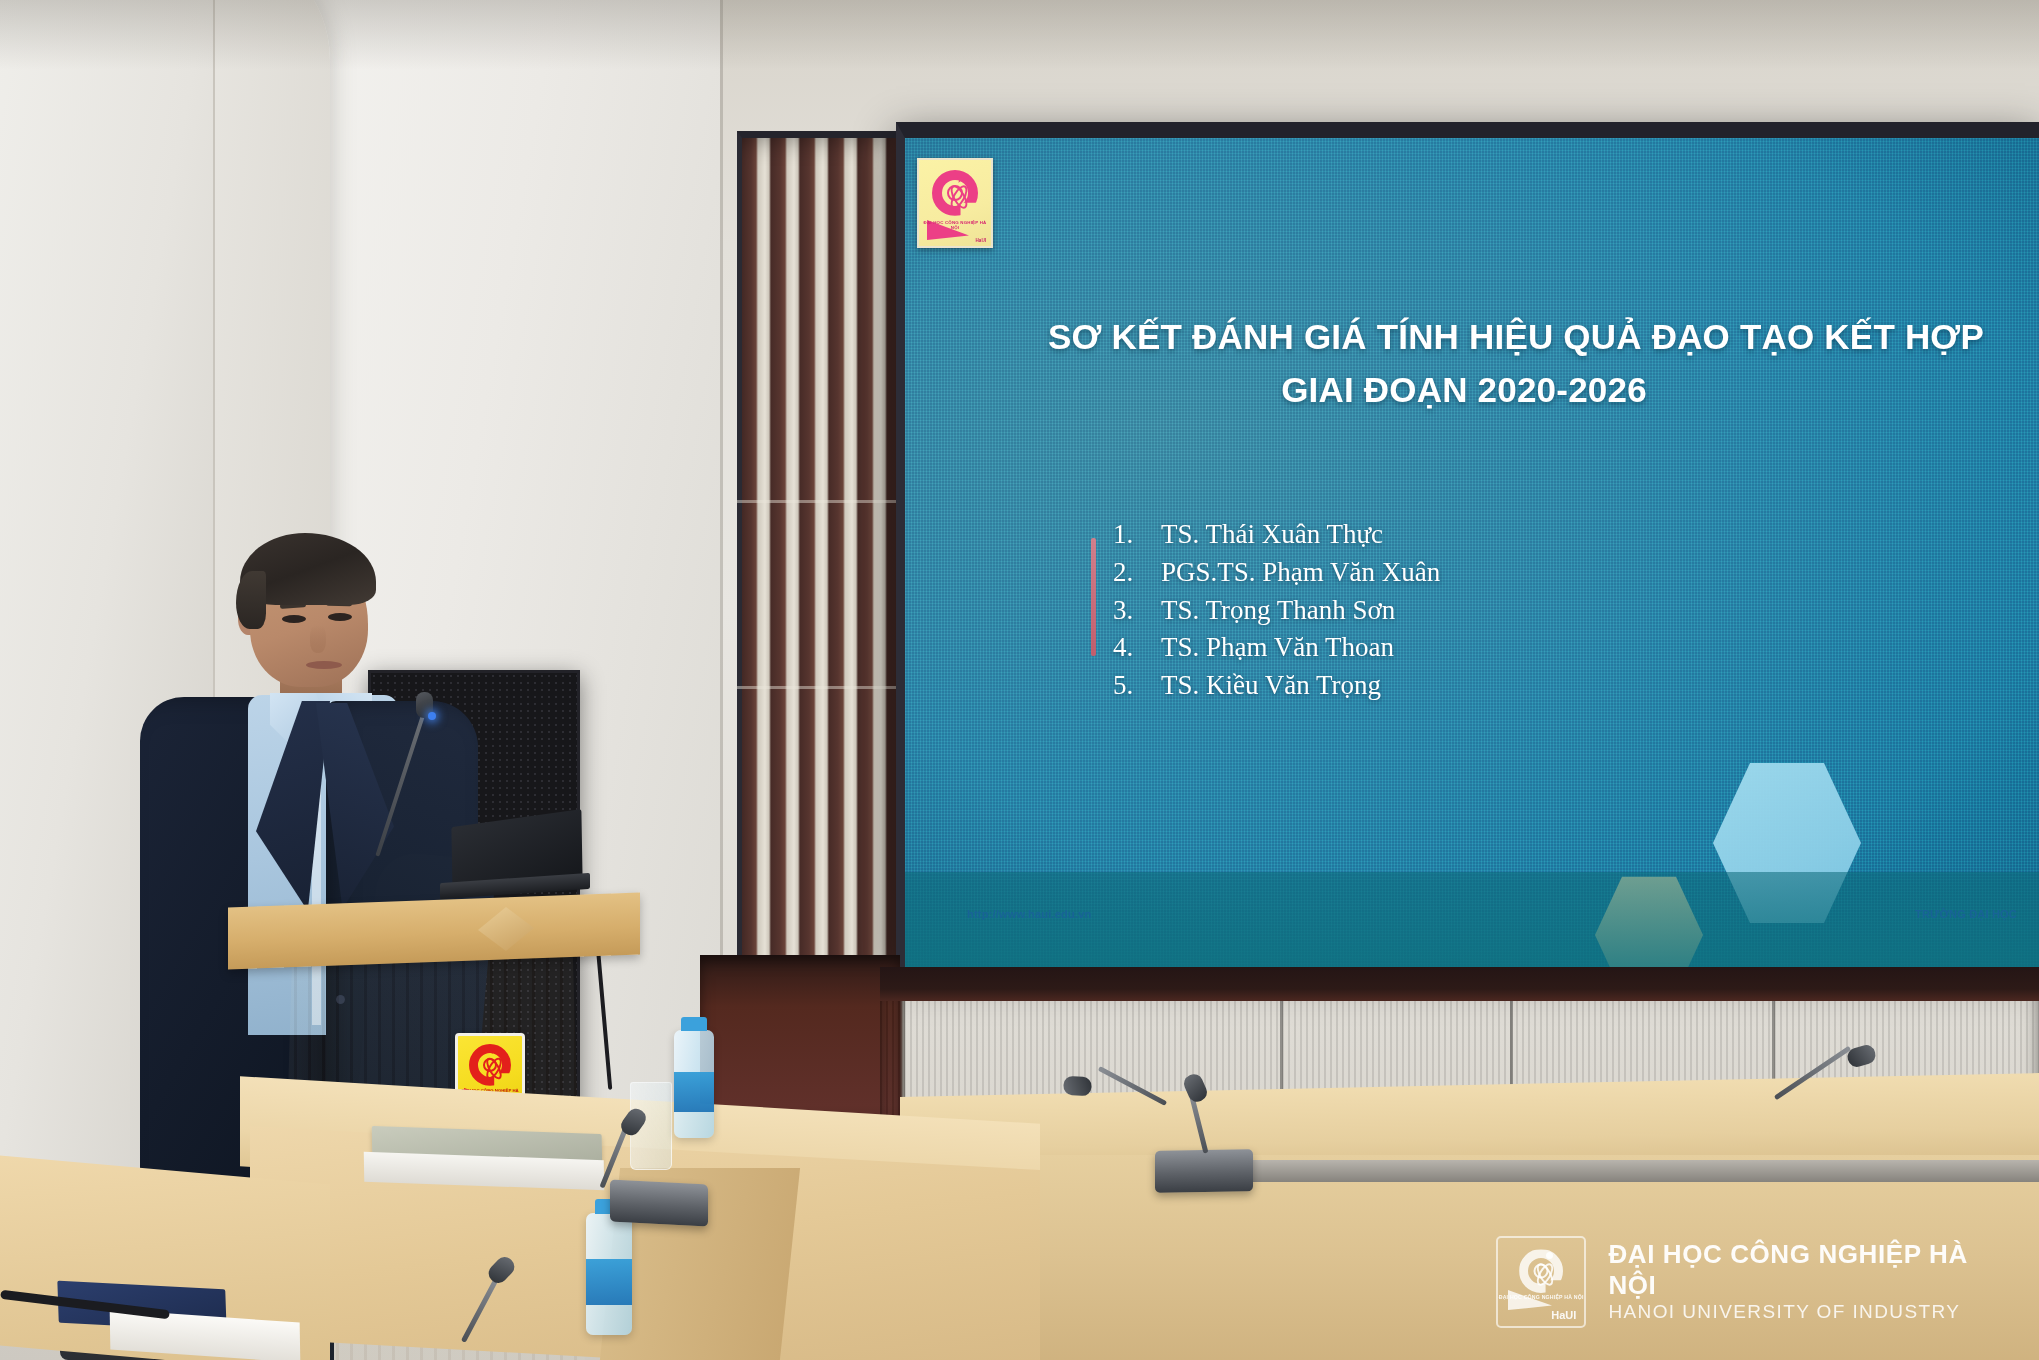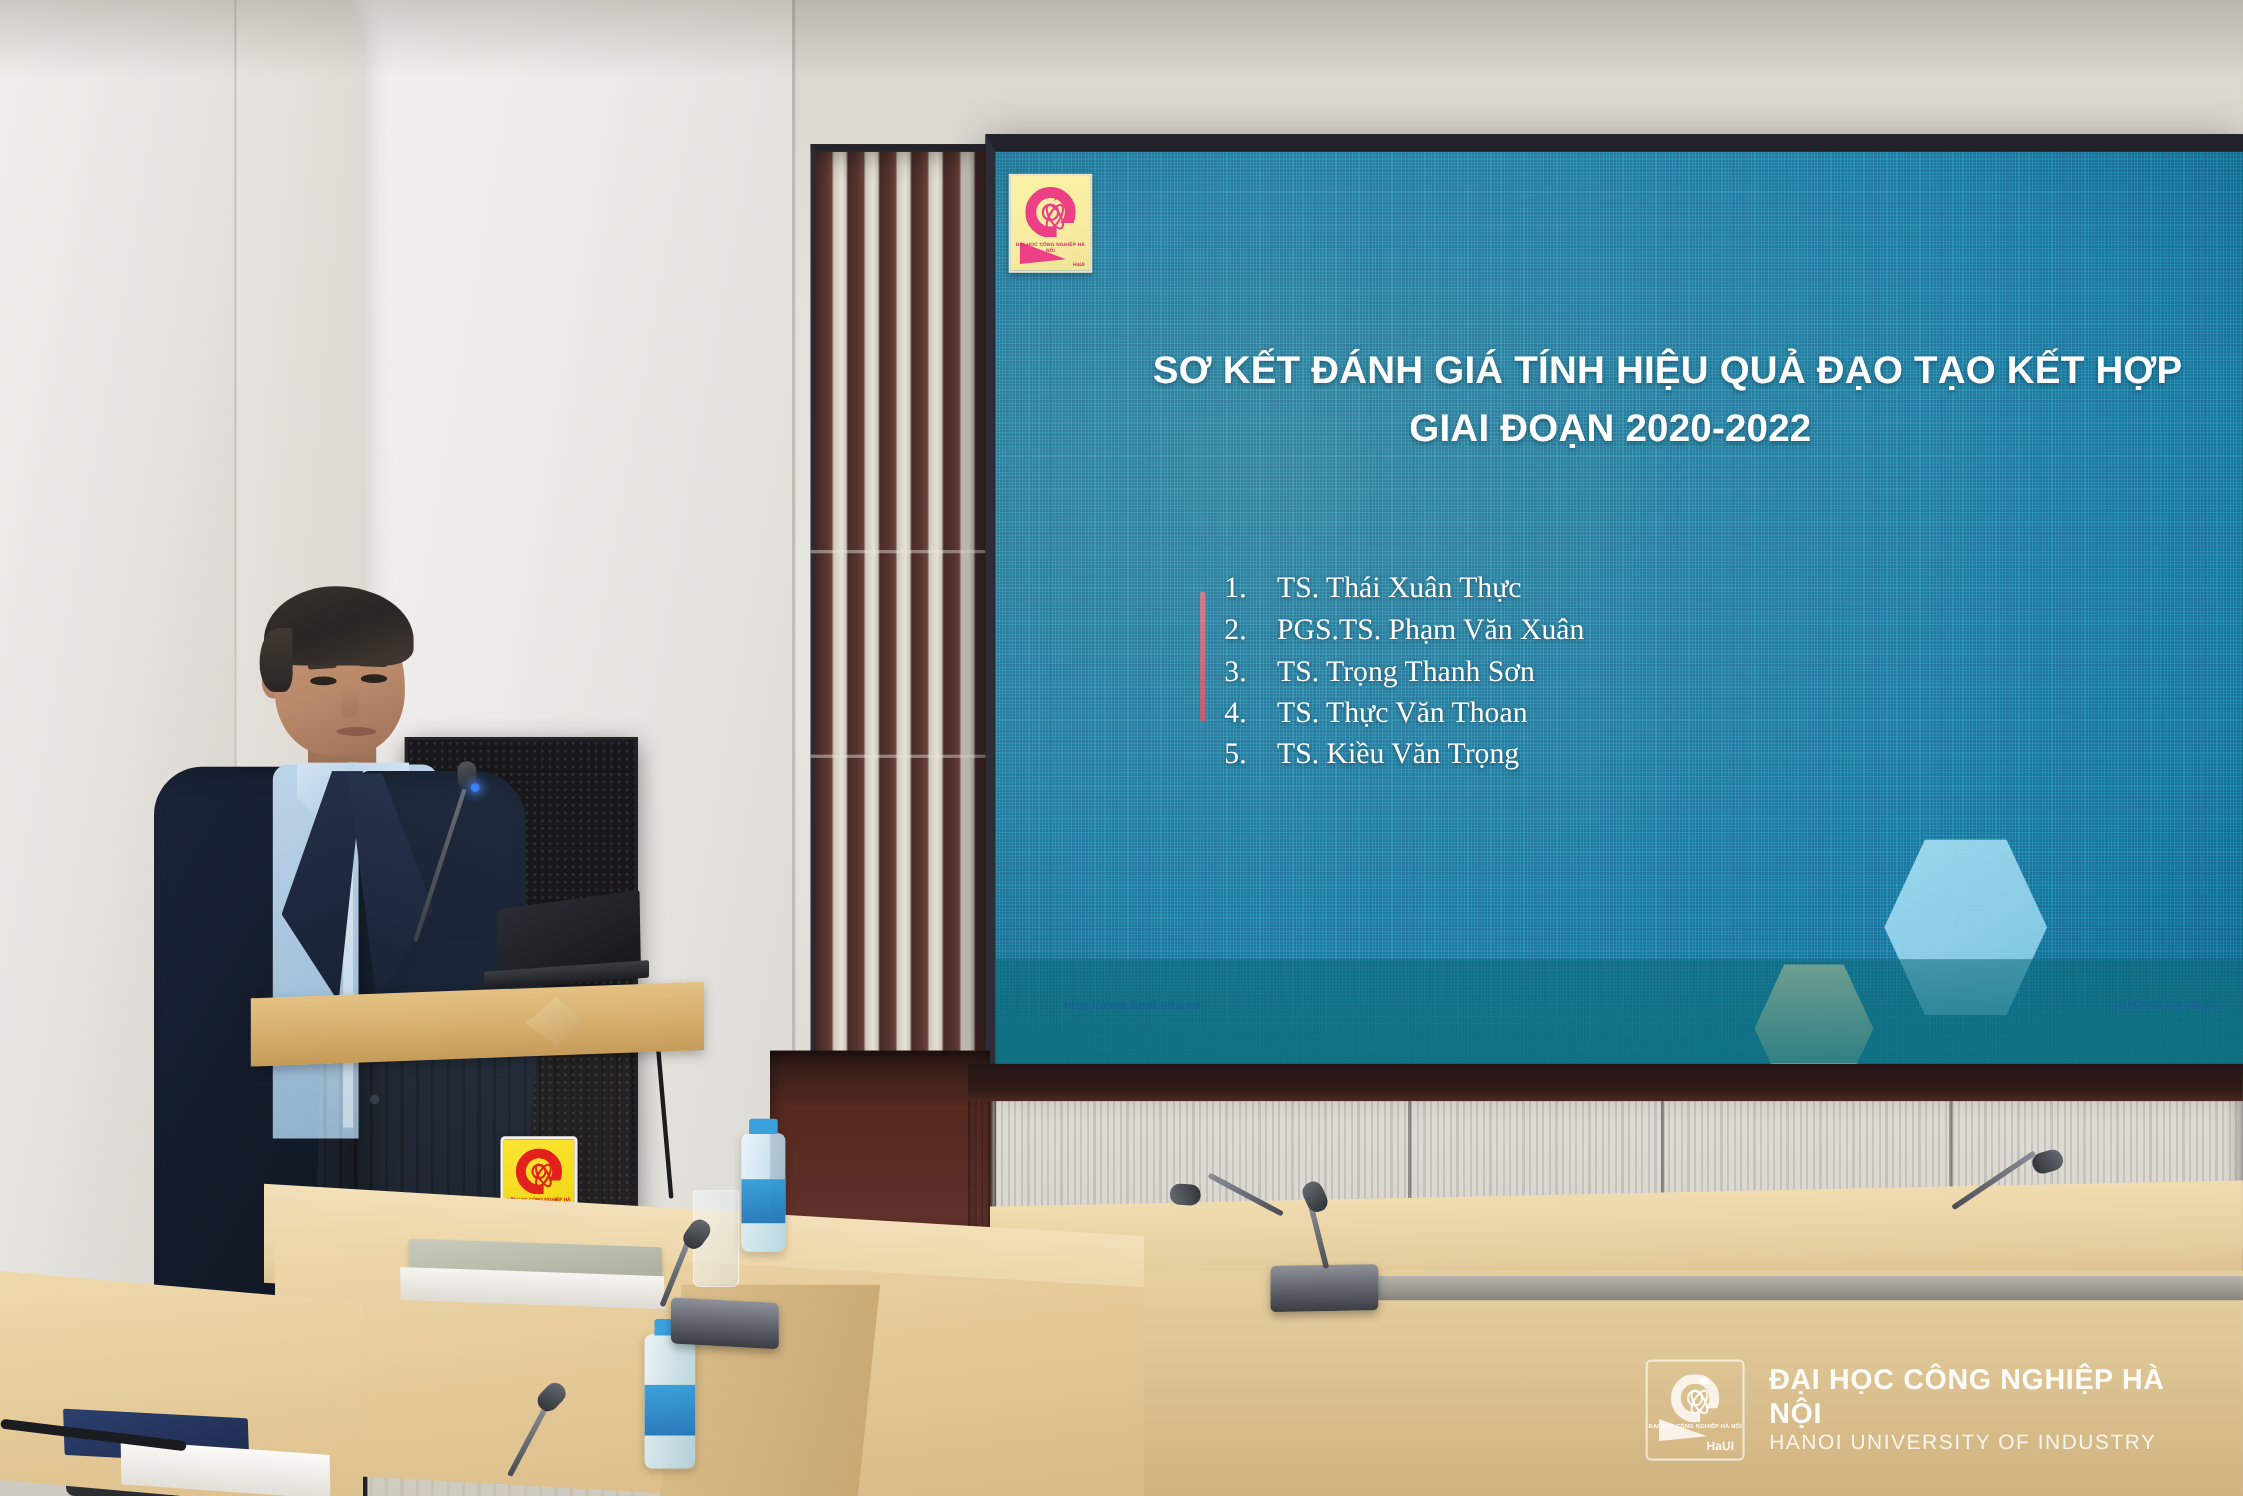--- a/index.html
+++ b/index.html
@@ -643,41 +643,41 @@
   <div class="screen-frame">
     <div class="screen">
 
       <div class="slide-inner">
 
         <div class="hex hex-blue"></div>
         <div class="hex hex-yellow"></div>
 
         <div class="slide-title-block">
           <div class="slide-title-sub">SƠ KẾT ĐÁNH GIÁ TÍNH HIỆU QUẢ ĐẠO TẠO KẾT HỢP</div>
-          <div class="slide-title-period">GIAI ĐOẠN 2020-2022</div>
+          <div class="slide-title-period">GIAI ĐOẠN 2020-2026</div>
         </div>
 
         <div class="accent-bar"></div>
 
         <div class="presenter-list">
           <div class="presenter-row">
             <span class="presenter-num">1.</span>
             <span class="presenter-name">TS. Thái Xuân Thực</span>
           </div>
           <div class="presenter-row">
             <span class="presenter-num">2.</span>
             <span class="presenter-name">PGS.TS. Phạm Văn Xuân</span>
           </div>
           <div class="presenter-row">
             <span class="presenter-num">3.</span>
             <span class="presenter-name">TS. Trọng Thanh Sơn</span>
           </div>
           <div class="presenter-row">
             <span class="presenter-num">4.</span>
-            <span class="presenter-name">TS. Thực Văn Thoan</span>
+            <span class="presenter-name">TS. Phạm Văn Thoan</span>
           </div>
           <div class="presenter-row">
             <span class="presenter-num">5.</span>
             <span class="presenter-name">TS. Kiều Văn Trọng</span>
           </div>
         </div>
 
         <div class="screen-band-bottom"></div>
         <div class="slide-url left">http://www.haui.edu.vn</div>
         <div class="slide-url right">TRƯỜNG ĐẠI HỌC</div>

